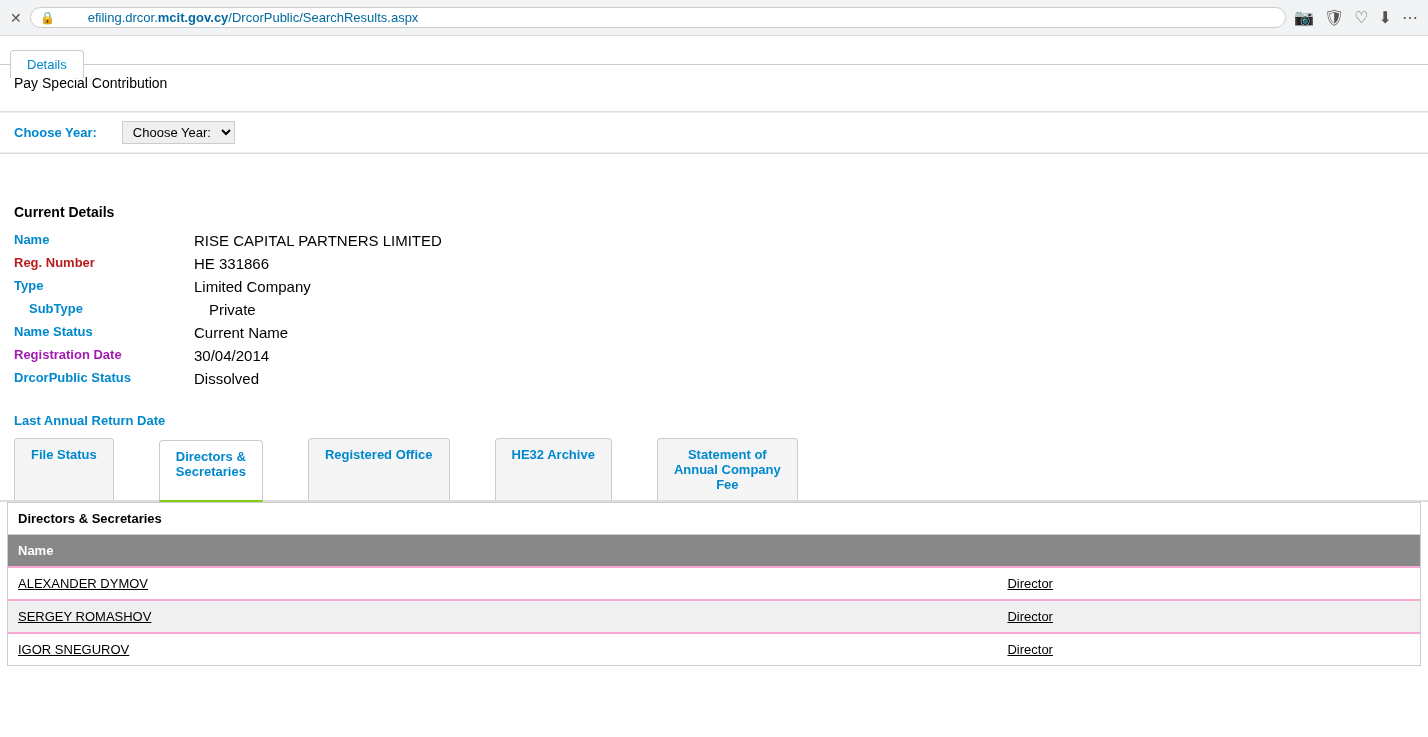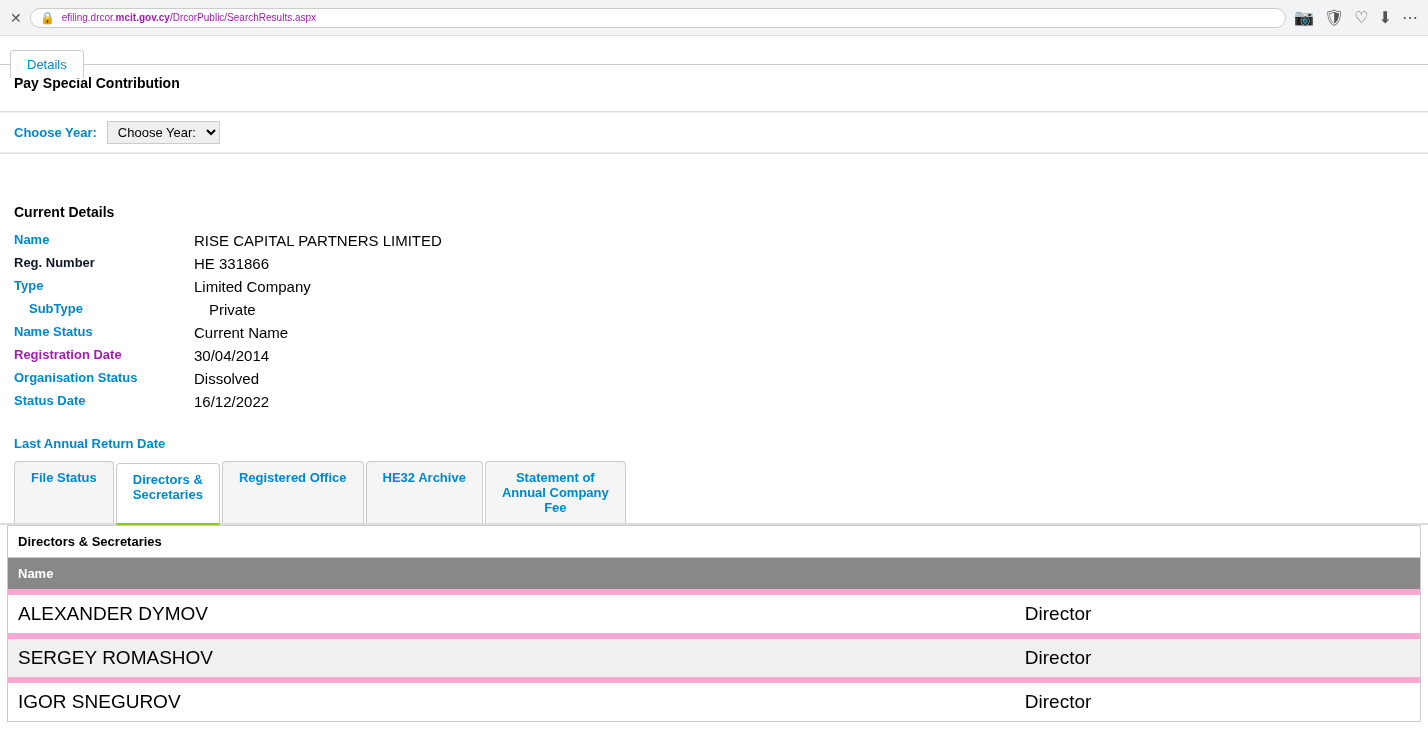--- a/index.html
+++ b/index.html
@@ -34,21 +34,21 @@
       align-items: center;
       background: #fff;
       border: 1px solid #ccc;
       border-radius: 20px;
       padding: 2px 10px;
       font-size: 13px;
       color: #333;
       gap: 6px;
     }
     .lock-icon { color: #555; font-size: 12px; }
-    .url-text { color: #a21caf; font-size: 10px; }
+    .url-text { color: #0369a1; font-size: 13px; margin-left: 26px; }
     .url-text .domain { font-weight: bold; }
     .browser-actions {
       display: flex;
       gap: 10px;
       align-items: center;
       color: #555;
       font-size: 16px;
     }
     .top-tab-bar {
       border-bottom: 1px solid #ccc;
@@ -66,28 +66,28 @@
       background: #fff;
       border-radius: 4px 4px 0 0;
       margin-right: 2px;
       position: relative;
       top: 14px;
     }
     .section {
       padding: 10px 14px;
     }
     .section-title {
-      font-weight: bold;
+      font-weight: normal;
       font-size: 14px;
       margin-bottom: 10px;
     }
     .choose-year-row {
       display: flex;
       align-items: center;
-      gap: 10px;
+      gap: 25px;
       padding: 8px 14px;
       border-top: 1px solid #eee;
       border-bottom: 1px solid #eee;
     }
     .choose-year-label {
       font-weight: bold;
       color: #0088cc;
       font-size: 13px;
     }
     .choose-year-select {
@@ -129,20 +129,21 @@
       padding: 6px 14px 10px 14px;
       color: #0088cc;
       font-weight: bold;
       font-size: 13px;
     }
     .tabs-container {
       display: flex;
       border-bottom: 2px solid #ddd;
       padding: 0 14px;
       background: #fff;
+      gap: 43px;
     }
     .tab {
       padding: 8px 16px;
       font-size: 13px;
       color: #0088cc;
       font-weight: bold;
       cursor: pointer;
       border: 1px solid #ccc;
       border-bottom: none;
       background: #fff;
@@ -188,22 +189,23 @@
       font-weight: bold;
     }
     .data-table tbody tr:nth-child(even) {
       background: #f0f0f0;
     }
     .data-table tbody tr:nth-child(odd) {
       background: #fff;
     }
     .data-table tbody td {
       padding: 8px 10px;
-      font-size: 19px;
-      border-top: 6px solid #f9a8d4;
+      font-size: 13px;
+      border-top: 2px solid #f9a8d4;
+      text-decoration: underline;
     }
   </style>
 </head>
 <body>
 
 <div class="browser-bar">
   <div class="browser-controls">
     <span>✕</span>
   </div>
   <div class="address-bar">
@@ -239,46 +241,42 @@
 <hr class="divider">
 
 <div class="current-details">
   <div class="current-details-title">Current Details</div>
 
   <div class="detail-row">
     <span class="detail-label" style="color: rgb(0, 136, 204); font-weight: bold;">Name</span>
     <span class="detail-value">RISE CAPITAL PARTNERS LIMITED</span>
   </div>
   <div class="detail-row">
-    <span class="detail-label" style="color: #0f172a; font-weight: bold;">Reg. Number</span>
+    <span class="detail-label" style="color: #b91c1c; font-weight: bold;">Reg. Number</span>
     <span class="detail-value">HE 331866</span>
   </div>
   <div class="detail-row">
     <span class="detail-label" style="color: rgb(0, 136, 204); font-weight: bold;">Type</span>
     <span class="detail-value">Limited Company</span>
   </div>
   <div class="detail-row">
     <span class="detail-label" style="color: rgb(0, 136, 204); font-weight: bold; margin-left: 15px;">SubType</span>
     <span class="detail-value">Private</span>
   </div>
   <div class="detail-row">
     <span class="detail-label" style="color: rgb(0, 136, 204); font-weight: bold;">Name Status</span>
     <span class="detail-value">Current Name</span>
   </div>
   <div class="detail-row">
     <span class="detail-label" style="color: #a21caf; font-weight: bold;">Registration Date</span>
     <span class="detail-value">30/04/2014</span>
   </div>
   <div class="detail-row">
-    <span class="detail-label" style="color: rgb(0, 136, 204); font-weight: bold;">Organisation Status</span>
+    <span class="detail-label" style="color: rgb(0, 136, 204); font-weight: bold;">DrcorPublic Status</span>
     <span class="detail-value">Dissolved</span>
-  </div>
-  <div class="detail-row">
-    <span class="detail-label" style="color: rgb(0, 136, 204); font-weight: bold;">Status Date</span>
-    <span class="detail-value">16/12/2022</span>
   </div>
 </div>
 
 <div class="last-annual-return">
   <span>Last Annual Return Date</span>
 </div>
 
 <div class="tabs-container">
   <div class="tab">File Status</div>
   <div class="tab active">Directors &amp;<br>Secretaries</div>

